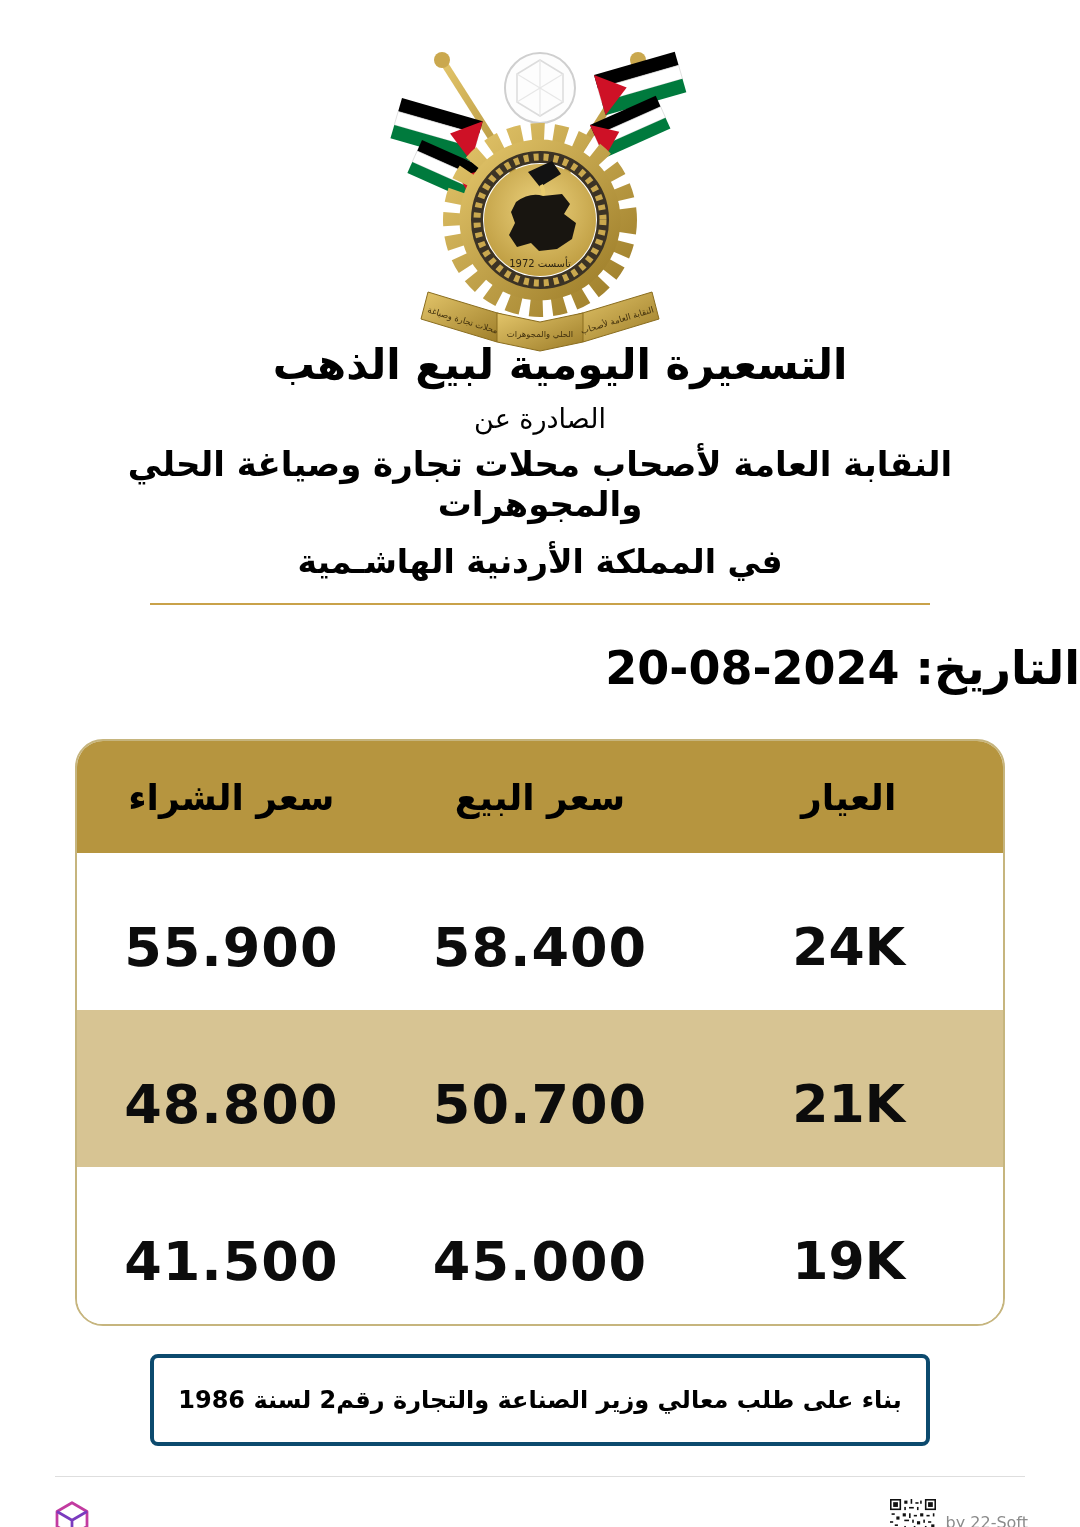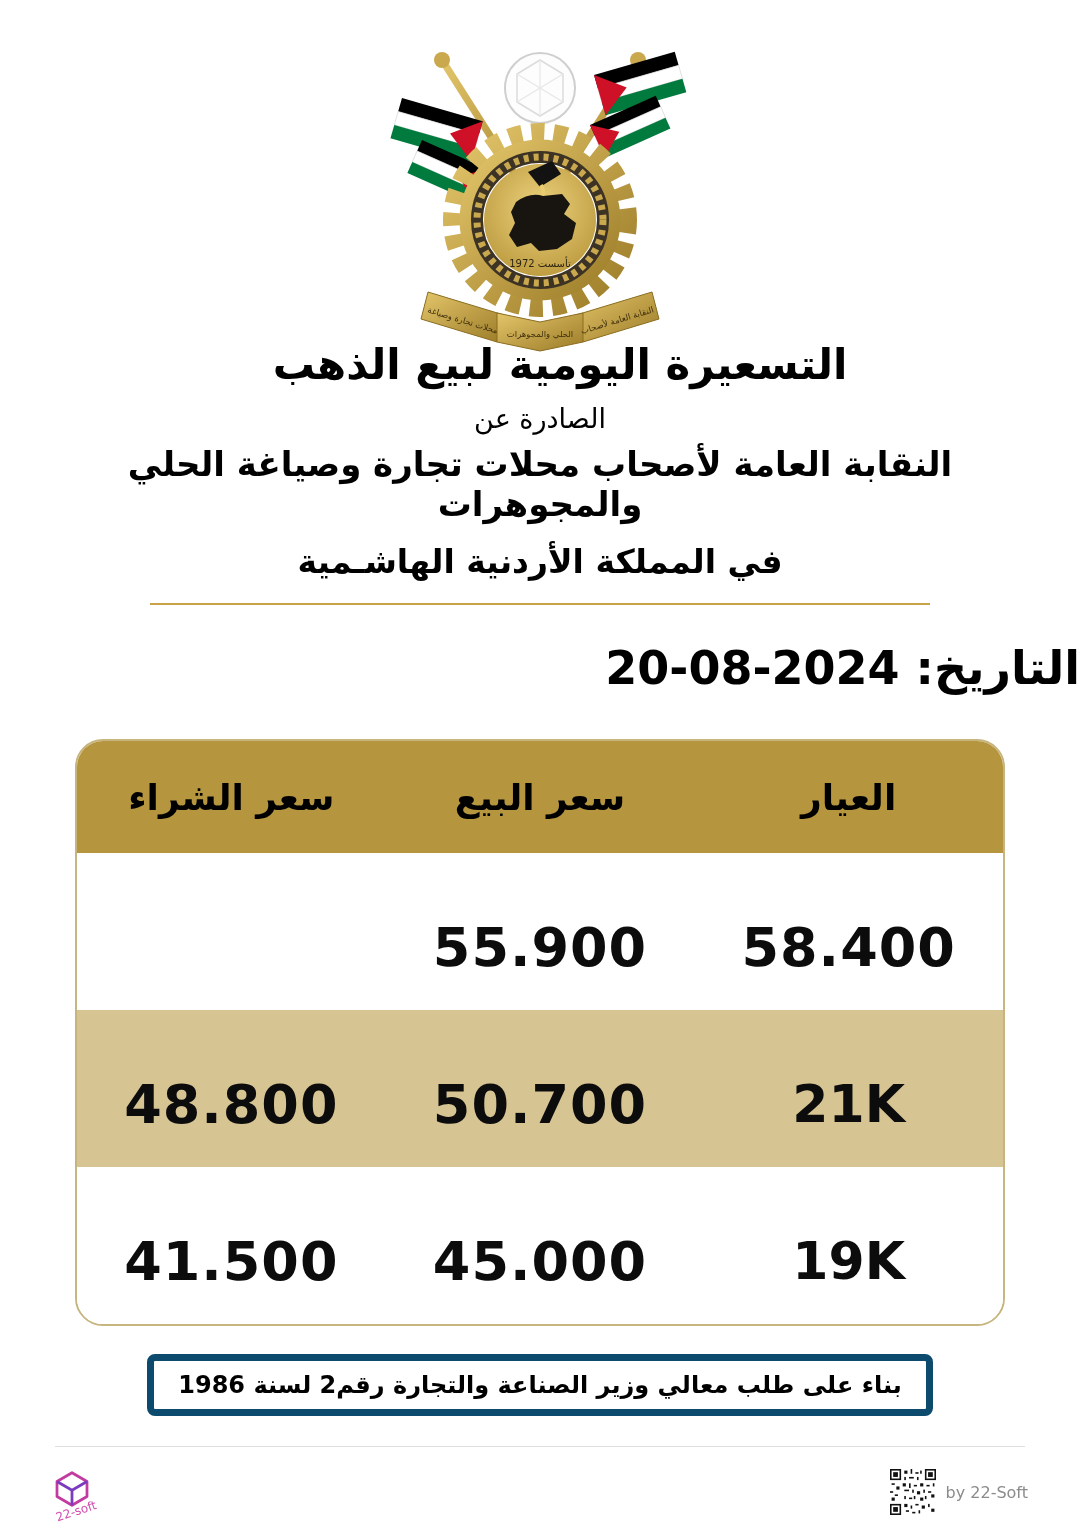--- a/index.html
+++ b/index.html
@@ -24,22 +24,22 @@
   }
   .thead { display:grid; grid-template-columns:1fr 1fr 1fr; background:#b6953f; height:112px; align-items:center; }
   .th { font-size:36px; font-weight:800; color:#000; }
   .tr { display:grid; grid-template-columns:1fr 1fr 1fr; height:157px; align-items:center; background:#fff; }
   .tr.highlight { background:#d7c493; }
   .td { font-size:54px; font-weight:800; letter-spacing:1px; color:#0c0c0c;margin-top:31px; }
   .td.karat { font-size:52px; letter-spacing:0; }
 
   .footnote-wrap { margin-top:28px; }
   .footnote-box {
-    display:inline-block; border:7px solid #0c4a6e; border-radius:8px;
-    padding:10px 24px; font-size:24px; font-weight:600;
+    display:inline-block; border:4px solid #0c4a6e; border-radius:8px;
+    padding:28px 24px; font-size:24px; font-weight:600;
   }
   .footer-divider { width:970px; height:1px; background:#dedede; margin:30px auto 0; }
   .footer { direction:ltr; display:flex; justify-content:space-between; align-items:flex-start; padding:22px 52px 0; }
   .brand-block { display:flex; flex-direction:column; align-items:flex-start; }
   .brand-text { color:#d34fb0; font-size:12px; transform:rotate(-18deg); transform-origin:left top; margin:2px 0 0 2px; font-family:"DejaVu Sans", sans-serif; }
   .qr-block { display:flex; align-items:center; gap:10px; }
   .credit { color:#8b8b8b; font-size:16px; font-family:"DejaVu Sans", sans-serif; }
 </style>
 </head>
 <body>
@@ -139,20 +139,21 @@
   </div>
 
   <div class="price-table">
     <div class="thead">
       <div class="th">العيار</div>
       <div class="th">سعر البيع</div>
       <div class="th">سعر الشراء</div>
     </div>
 
     <div class="tr">
+      <div class="td karat">24K</div>
       <div class="td">58.400</div>
       <div class="td">55.900</div>
     </div>
 
     <div class="tr highlight">
       <div class="td karat">21K</div>
       <div class="td">50.700</div>
       <div class="td">48.800</div>
     </div>
 

